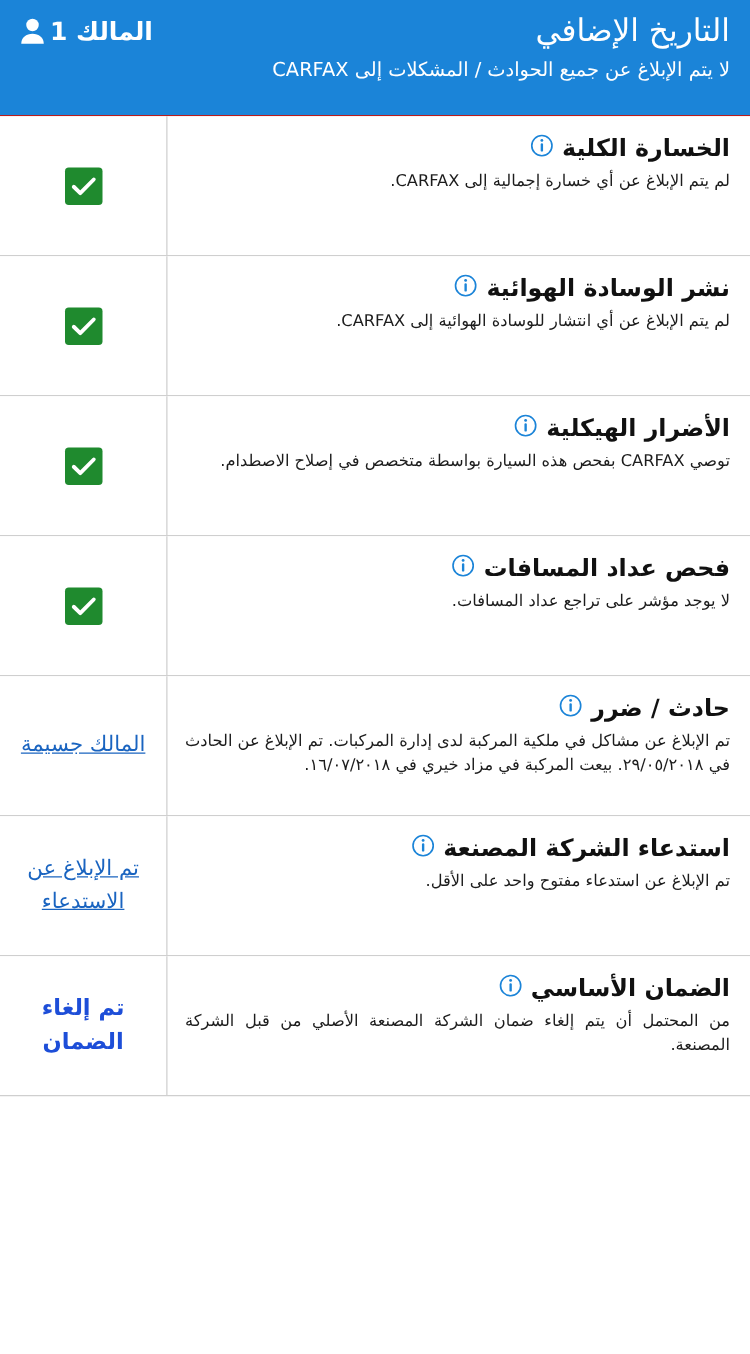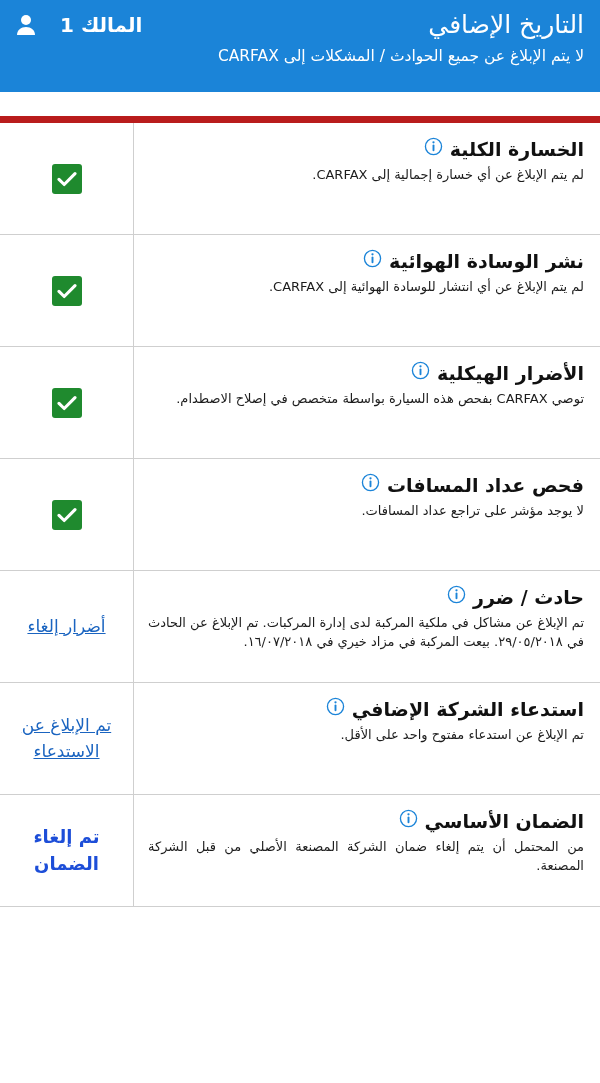--- a/index.html
+++ b/index.html
@@ -32,37 +32,36 @@
   }
   .header-title {
     font-size: 25px;
     font-weight: normal;
     line-height: 1.2;
     letter-spacing: 0px;
   }
   .owner-wrap {
     display: flex;
     align-items: center;
-    gap: 24px;
+    gap: 4px;
     font-size: 20px;
     font-weight: bold;
     white-space: nowrap;
   }
   .person-icon svg { display: block; }
   .header-sub {
     margin-top: 6px;
     font-size: 15.5px;
     line-height: 1.35;
     font-weight: normal;
   }
 
   
   .table {
-    border-top: 7px solid #b91c1c;
-    margin-top: 24px;
+    border-top: 1px solid #b91c1c;
   }
   .row {
     display: flex;
     flex-direction: row;
     border-bottom: 1px solid #cfcfcf;
     min-height: 112px;
     background: #ffffff;
   }
   .cell-desc {
     flex: 1 1 auto;
@@ -251,28 +250,28 @@
             <svg width="19" height="19" viewBox="0 0 20 20" aria-hidden="true">
               <circle cx="10" cy="10" r="8.5" fill="none" stroke="#1b84d8" stroke-width="1.4"></circle>
               <circle cx="10" cy="5.6" r="1.2" fill="#1b84d8"></circle>
               <rect x="9" y="8" width="2" height="7" rx="1" fill="#1b84d8"></rect>
             </svg>
           </span>
         </div>
         <div class="row-body">تم الإبلاغ عن مشاكل في ملكية المركبة لدى إدارة المركبات. تم الإبلاغ عن الحادث في ٢٩/٠٥/٢٠١٨. بيعت المركبة في مزاد خيري في ١٦/٠٧/٢٠١٨.</div>
       </div>
       <div class="cell-status">
-        <span class="status-link">أضرار إلغاء</span>
-      </div>
-    </div>
-
-    <div class="row">
-      <div class="cell-desc">
-        <div class="row-title">
-          <span>استدعاء الشركة الإضافي</span>
+        <span class="status-link">المالك جسيمة</span>
+      </div>
+    </div>
+
+    <div class="row">
+      <div class="cell-desc">
+        <div class="row-title">
+          <span>استدعاء الشركة المصنعة</span>
           <span class="info-icon">
             <svg width="19" height="19" viewBox="0 0 20 20" aria-hidden="true">
               <circle cx="10" cy="10" r="8.5" fill="none" stroke="#1b84d8" stroke-width="1.4"></circle>
               <circle cx="10" cy="5.6" r="1.2" fill="#1b84d8"></circle>
               <rect x="9" y="8" width="2" height="7" rx="1" fill="#1b84d8"></rect>
             </svg>
           </span>
         </div>
         <div class="row-body">تم الإبلاغ عن استدعاء مفتوح واحد على الأقل.</div>
       </div>

